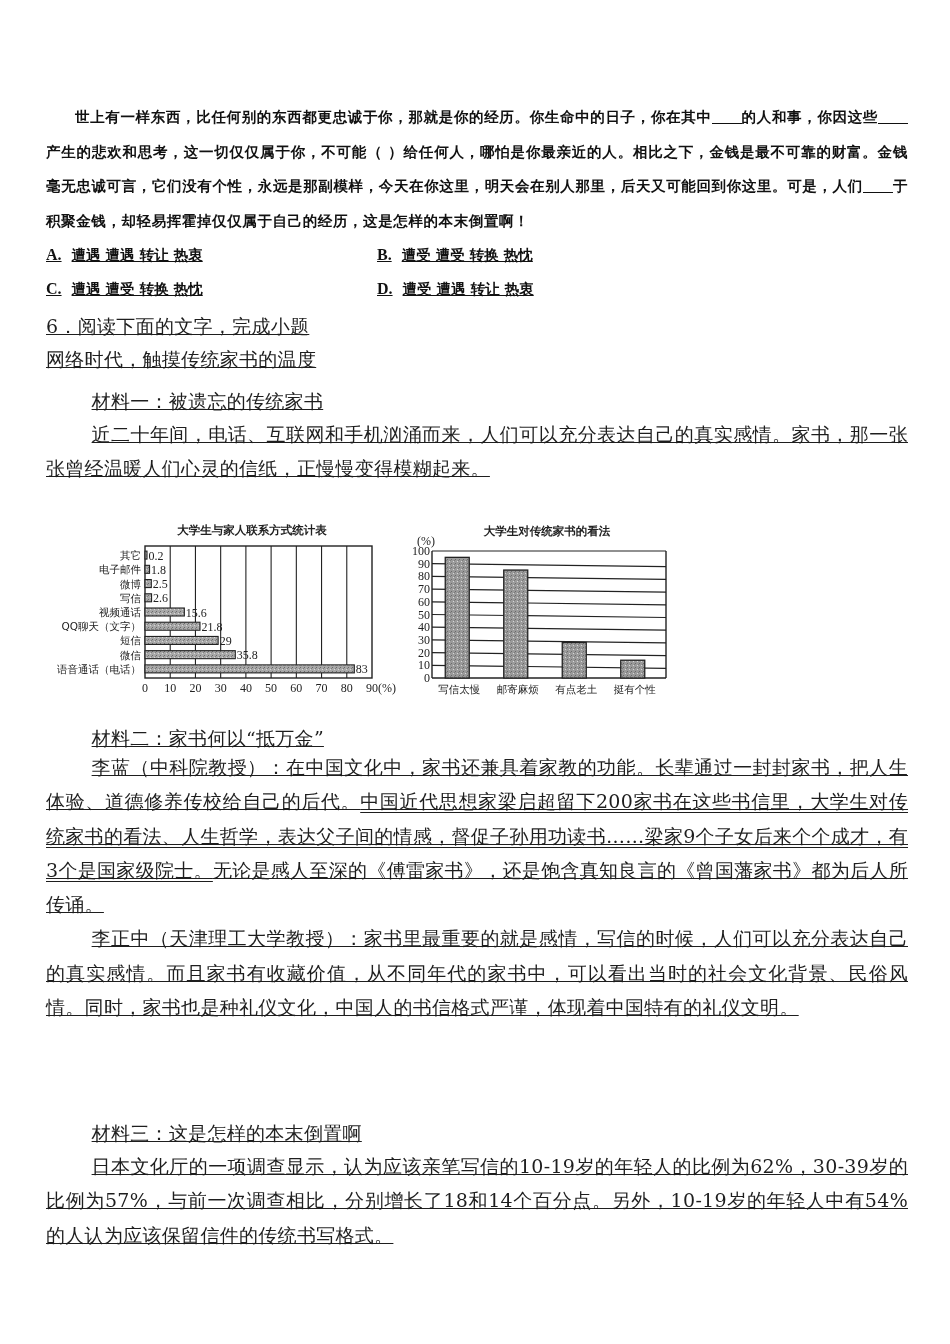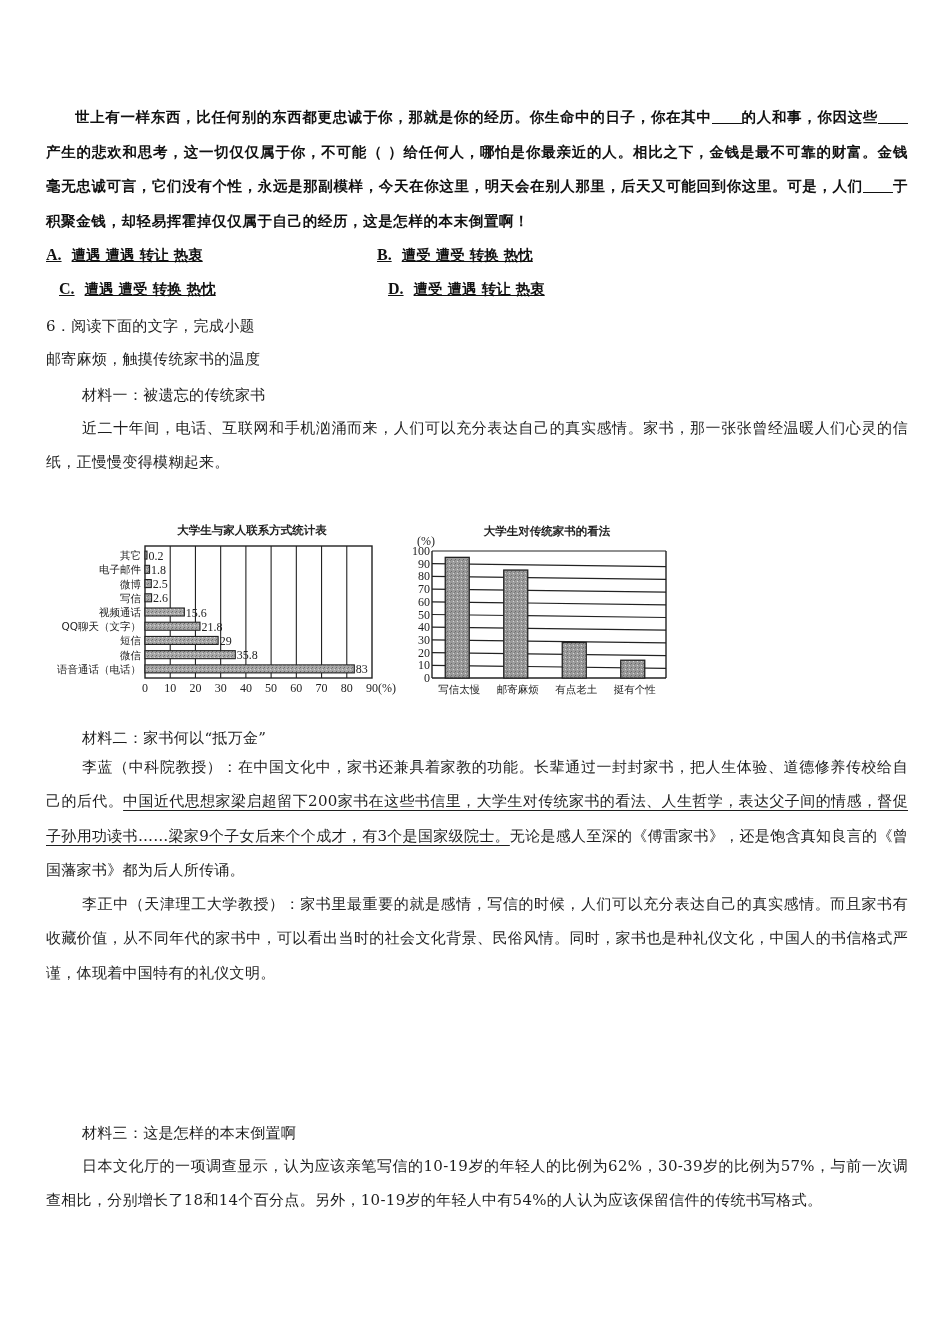--- a/index.html
+++ b/index.html
@@ -9,21 +9,21 @@
     font-family: "DejaVu Sans", sans-serif; font-weight: bold; font-size: 14.5px;
     line-height: 34.5px; letter-spacing: 0.6px; color: #111; }
   .bold-block p { margin: 0; text-align: justify; text-indent: 2em; }
   .blank { display: inline-block; width: 30px; border-bottom: 1.5px solid #111; height: 14px; vertical-align: -2px; }
   .options { position: absolute; left: 46px; width: 862px; font-family: "DejaVu Sans", sans-serif;
     font-weight: bold; font-size: 14.5px; color: #111; }
   .opt-row { position: absolute; left: 0; width: 862px; height: 24px; }
   .opt { position: absolute; top: 0; text-decoration: underline; }
   .opt .letter { font-family: "Liberation Serif", serif; font-size: 16px; margin-right: 10px; }
   .song { position: absolute; left: 46px; width: 862px; font-family: "DejaVu Serif", serif;
-    font-size: 15px; color: #1e1e1e; letter-spacing: 0.3px; }
+    font-size: 19px; color: #1e1e1e; letter-spacing: 0.3px; text-decoration: underline; }
   .song p { margin: 0; text-align: justify; }
   .indent { text-indent: 2.4em; }
   .lh34 { line-height: 34.3px; }
   .u { text-decoration: underline; text-underline-offset: 4px; text-decoration-thickness: 1px; }
   .chart-title { font-family: "DejaVu Sans", sans-serif; font-weight: bold; font-size: 11.5px; fill: #222; }
   .ax { font-family: "Liberation Serif", serif; font-size: 12px; fill: #222; }
   .cat { font-family: "DejaVu Sans", sans-serif; font-size: 10.5px; fill: #222; }
 </style>
 </head>
 <body>
@@ -39,33 +39,33 @@
   <div class="options">
     <div class="opt-row" style="top:246px">
       <div class="opt" style="left:0">
         <span class="letter">A.</span><span>遭遇 遭遇 转让 热衷</span>
       </div>
       <div class="opt" style="left:331px">
         <span class="letter">B.</span><span>遭受 遭受 转换 热忱</span>
       </div>
     </div>
     <div class="opt-row" style="top:280px">
-      <div class="opt" style="left:13px">
+      <div class="opt" style="left:0">
         <span class="letter">C.</span><span>遭遇 遭受 转换 热忱</span>
       </div>
-      <div class="opt" style="left:342px">
+      <div class="opt" style="left:331px">
         <span class="letter">D.</span><span>遭受 遭遇 转让 热衷</span>
       </div>
     </div>
   </div>
 
   <div class="song" style="top:314px">
     <p style="line-height:24px">6．阅读下面的文字，完成小题</p>
-    <p style="line-height:24px;margin-top:9px">邮寄麻烦，触摸传统家书的温度</p>
-    <p class="indent" style="line-height:24px;margin-top:12px">材料一：被遗忘的传统家书</p>
+    <p style="line-height:24px;margin-top:9px">网络时代，触摸传统家书的温度</p>
+    <p class="indent" style="line-height:24px;margin-top:18px">材料一：被遗忘的传统家书</p>
     <p class="indent lh34" style="margin-top:4px">近二十年间，电话、互联网和手机汹涌而来，人们可以充分表达自己的真实感情。家书，那一张张曾经温暖人们心灵的信纸，正慢慢变得模糊起来。</p>
   </div>
 
   <svg id="chart1" style="position:absolute;left:40px;top:515px" width="360" height="185" viewBox="0 0 360 185">
       <defs>
         <pattern id="pat1" width="4" height="4" patternUnits="userSpaceOnUse">
           <rect width="4" height="4" fill="#a8a8a8"></rect>
           <rect x="0" y="0" width="1" height="1" fill="#6a6a6a"></rect>
           <rect x="2" y="2" width="1" height="1" fill="#d8d8d8"></rect>
           <rect x="3" y="1" width="1" height="1" fill="#7c7c7c"></rect>

